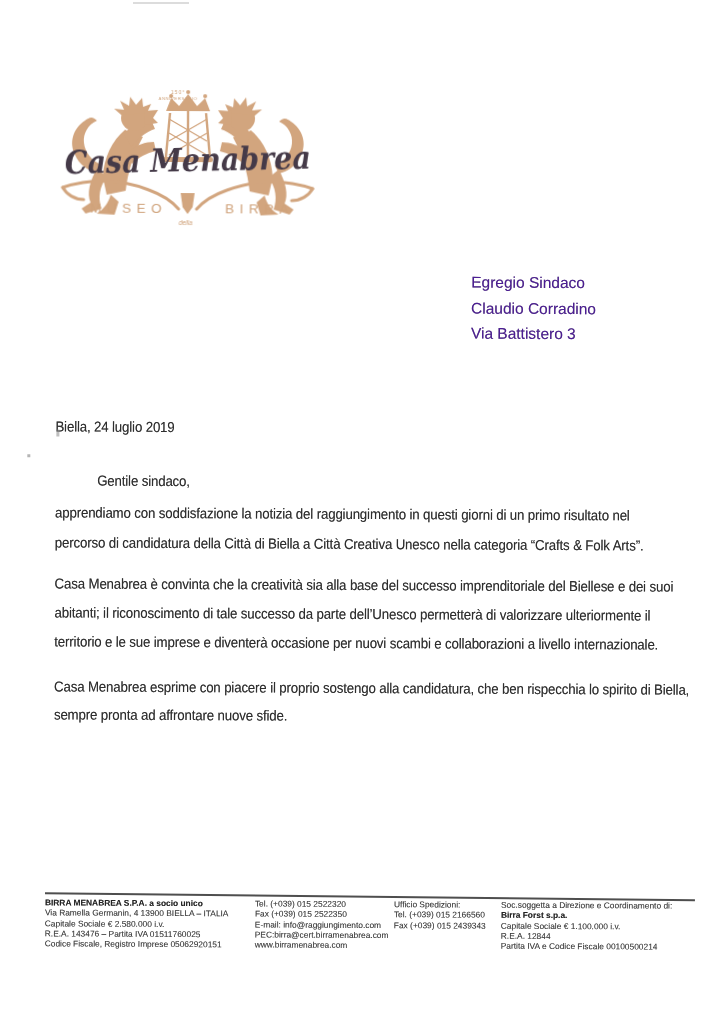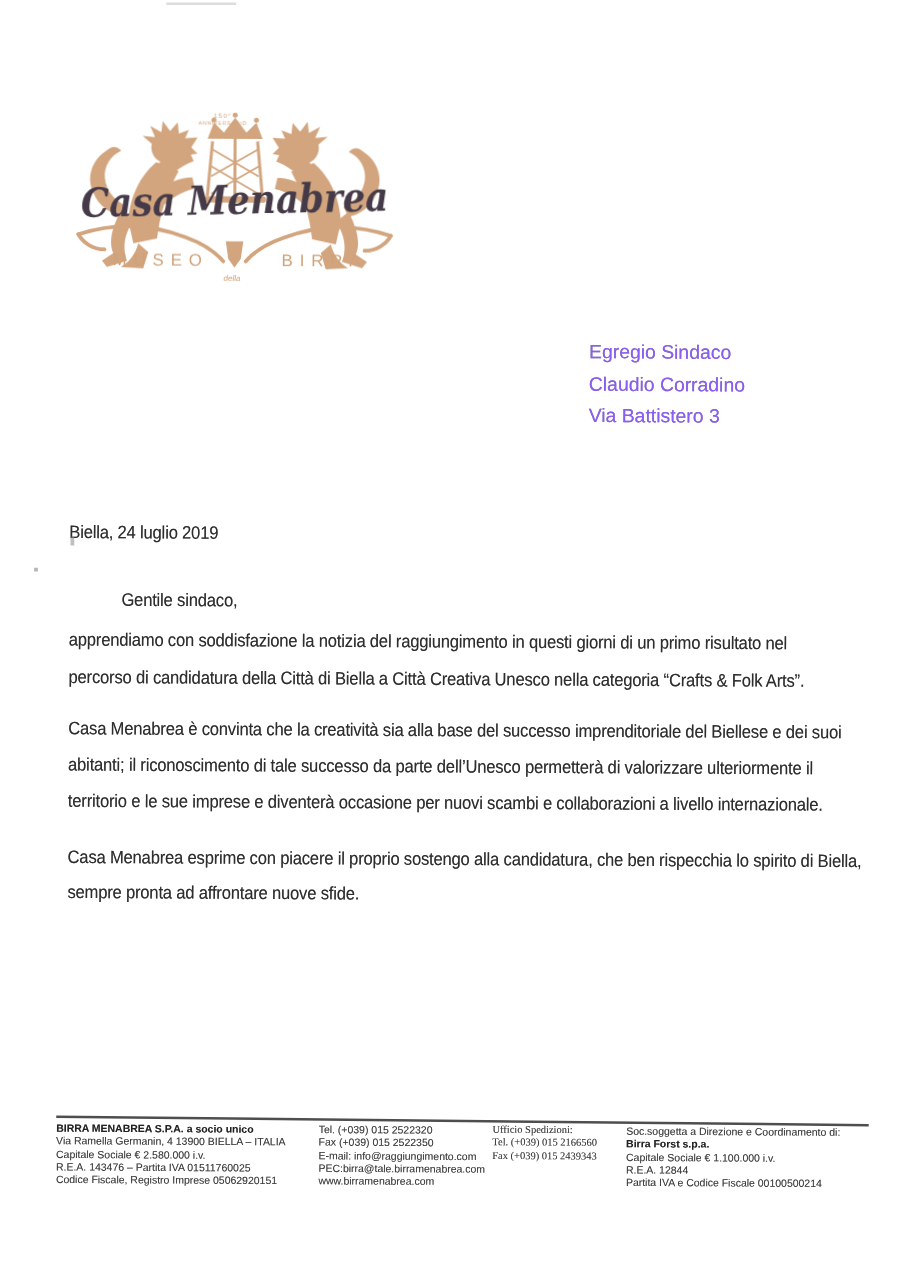--- a/index.html
+++ b/index.html
@@ -1,34 +1,34 @@
 <!DOCTYPE html>
 <html><head>
 <meta charset="utf-8">
 <style>
   html,body{margin:0;padding:0;background:#e8e8e8;}
   .page{position:relative;width:724px;height:1024px;background:#ffffff;overflow:hidden;
         font-family:"Liberation Sans",sans-serif;color:#2f2f2f;margin:0 auto;}
   .content{position:absolute;inset:0;transform:rotate(.3deg);transform-origin:50% 50%;}
   .soft{text-shadow:0 0 .5px rgba(50,50,50,.55);}
   .logo{position:absolute;left:55px;top:86px;width:262px;height:152px;filter:blur(.2px);}
-  .recipient{position:absolute;left:470px;top:269px;font-size:15.5px;line-height:25.6px;color:#8b5cf6;}
+  .recipient{position:absolute;left:470px;top:269px;font-size:15.5px;line-height:25.6px;color:#4c1d95;}
   .scanline{white-space:nowrap;display:block;}
   .bodytext{font-size:14.4px;letter-spacing:-.15px;color:#2e2e2e;transform:scaleX(.92);transform-origin:0 0;}
   .dateline{position:absolute;left:55px;top:420px;}
   .salutation{position:absolute;left:97px;top:474px;}
   .para{position:absolute;left:55px;}
   .p1{top:499px;line-height:30px;}
   .p2{top:571px;line-height:29px;}
   .p3{top:674px;line-height:28px;}
   .footer-rule{position:absolute;left:47px;top:894px;width:650px;height:1.6px;background:#4e4e4e;
                transform:rotate(.3deg);transform-origin:0 0;}
   .fcol{position:absolute;top:899px;font-size:8.4px;line-height:10.3px;color:#3d3d3d;
         text-shadow:0 0 .4px rgba(40,40,40,.4);}
-  .fc1{left:47px;}.fc2{left:257px;}.fc3{left:396px;font-family:Liberation Serif, serif;}.fc4{left:503px;}
+  .fc1{left:47px;}.fc2{left:257px;}.fc3{left:396px;}.fc4{left:503px;}
   .fbold{font-weight:bold;color:#222;}
   .artifact-top{position:absolute;left:133px;top:2px;width:56px;height:2px;background:#dcdcdc;}
   .artifact-dash{position:absolute;left:56px;top:431px;width:3px;height:7px;background:#8a8a8a;opacity:.55;}
   .artifact-speck{position:absolute;left:27px;top:456px;width:3px;height:3px;background:#b5b5b5;}
   .tan-sans{font-family:"Liberation Sans",sans-serif;}
   .script-font{font-family:"DejaVu Serif",serif;font-style:italic;font-weight:bold;}
 </style>
 </head>
 <body>
 
@@ -130,21 +130,21 @@
       <div class="scanline">Via Ramella Germanin, 4 13900 BIELLA – ITALIA</div>
       <div class="scanline">Capitale Sociale € 2.580.000 i.v.</div>
       <div class="scanline">R.E.A. 143476 – Partita IVA 01511760025</div>
       <div class="scanline">Codice Fiscale, Registro Imprese 05062920151</div>
     </div>
 
     <div class="fcol fc2">
       <div class="scanline">Tel. (+039) 015 2522320</div>
       <div class="scanline">Fax (+039) 015 2522350</div>
       <div class="scanline">E-mail: info@raggiungimento.com</div>
-      <div class="scanline">PEC:birra@tale.birramenabrea.com</div>
+      <div class="scanline">PEC:birra@cert.birramenabrea.com</div>
       <div class="scanline">www.birramenabrea.com</div>
     </div>
 
     <div class="fcol fc3">
       <div class="scanline">Ufficio Spedizioni:</div>
       <div class="scanline">Tel. (+039) 015 2166560</div>
       <div class="scanline">Fax (+039) 015 2439343</div>
     </div>
 
     <div class="fcol fc4">

